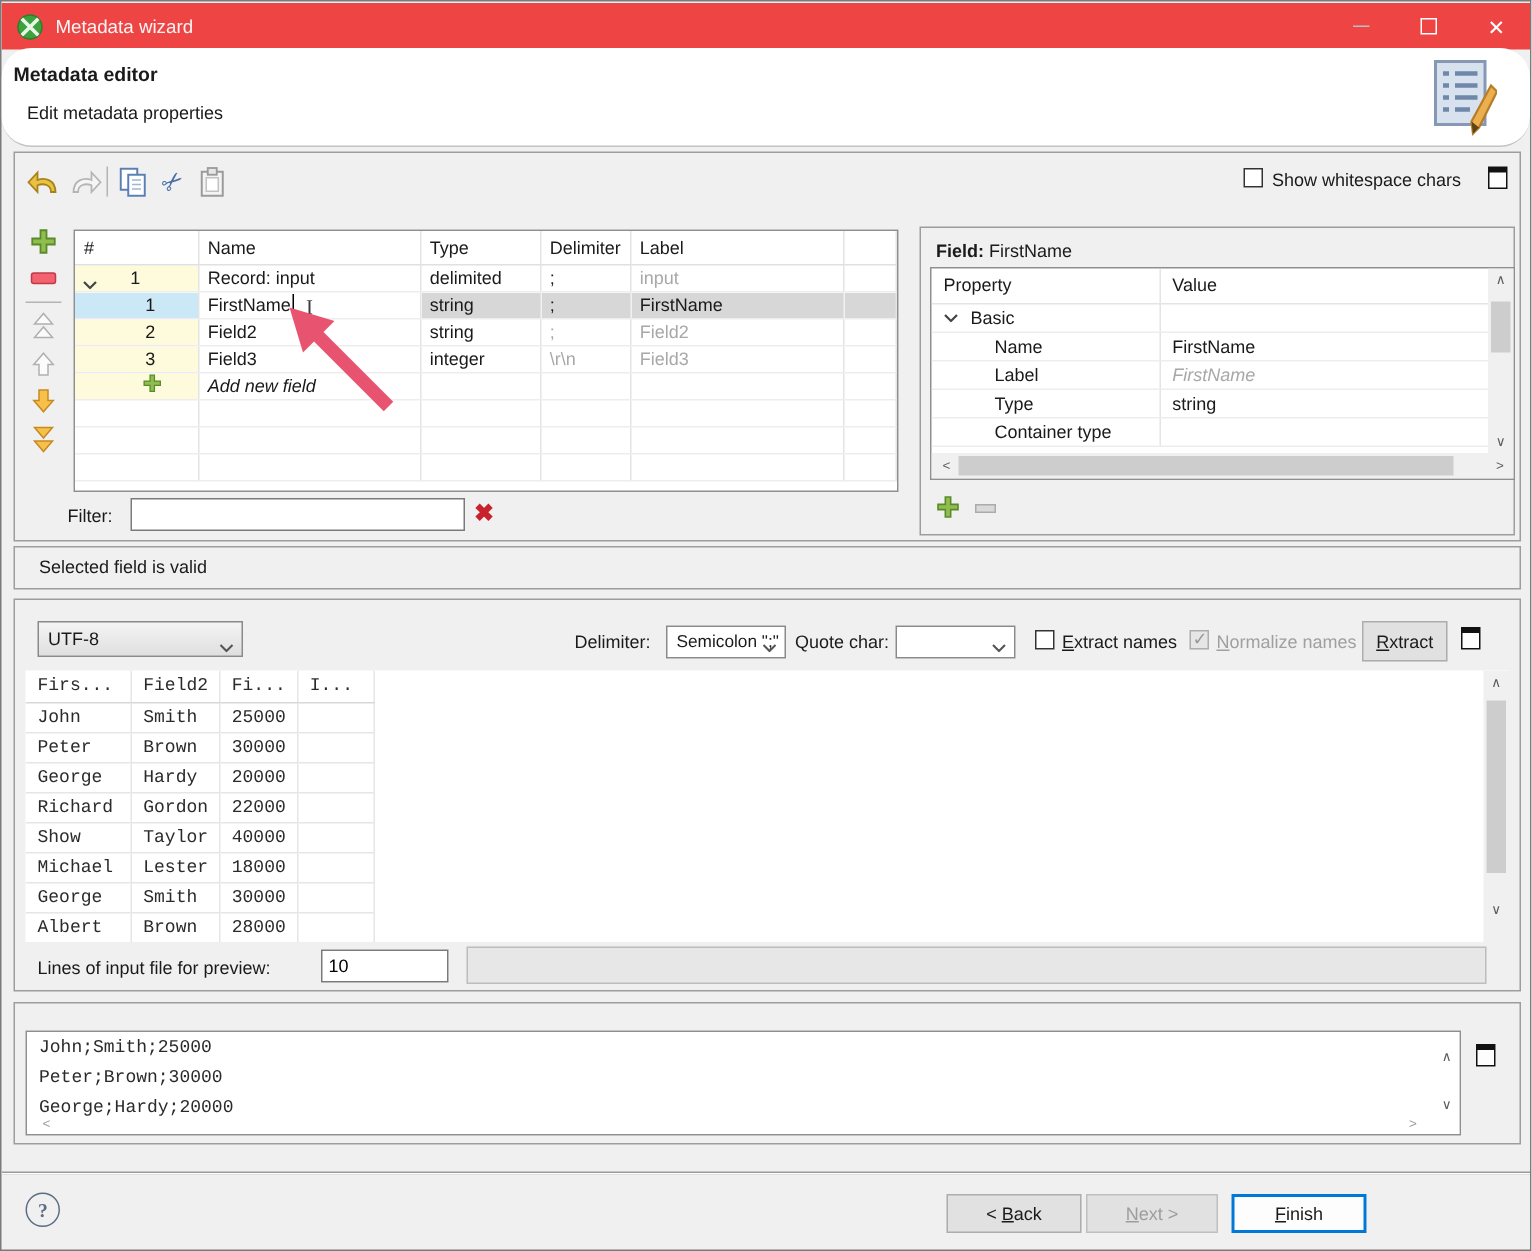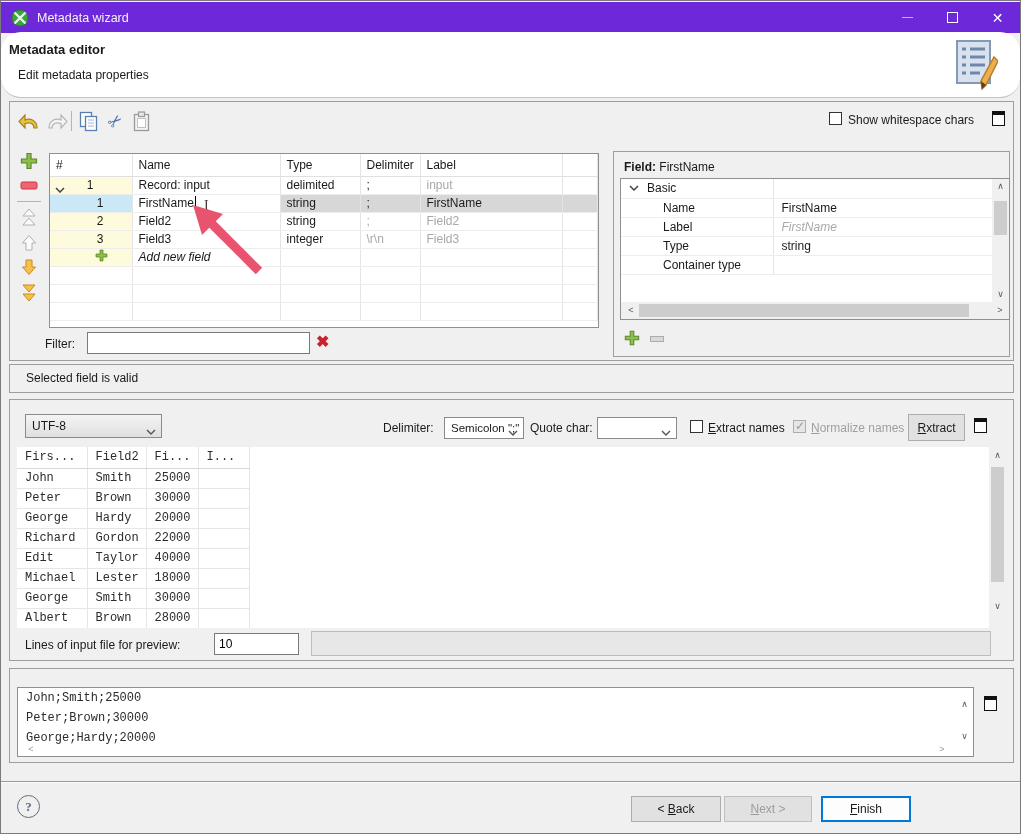--- a/index.html
+++ b/index.html
@@ -3,21 +3,21 @@
 <meta charset="utf-8">
 <style>
   * { box-sizing: border-box; margin: 0; padding: 0; }
   body { background:#ddd; }
   .win { position:relative; width:1021px; height:834px; background:#f0f0f0;
          font-family:"Liberation Sans",sans-serif; font-size:12px; color:#1a1a1a;
          border:1px solid #7a7a7a; overflow:hidden; }
   .abs { position:absolute; }
 
   
-  .titlebar { left:0; top:1px; width:100%; height:31px; background:#6d28d9; display:flex; align-items:center; }
+  .titlebar { left:0; top:1px; width:100%; height:31px; background:#ef4444; display:flex; align-items:center; }
   .titlebar .apptitle { color:#f5f5f5; font-size:12.5px; margin-left:8px; }
   .cloverwrap { margin-left:10px; width:18px; height:18px; }
   .tb-btn { width:45px; height:31px; display:flex; align-items:center; justify-content:center; }
   .tb-btns { margin-left:auto; display:flex; }
   .glyph-min { width:11px; height:1px; background:#bdbdbd; }
   .glyph-max { width:11px; height:11px; border:1.3px solid #fff; }
   .glyph-close { color:#fff; font-size:14px; line-height:14px; }
 
   
   .header { left:0; top:31px; width:100%; height:66px; background:#fff; border-bottom:1px solid #c3c3c3;border-radius:20px; }
@@ -349,20 +349,24 @@
     <div class="fg-title">
       <b>Field:</b> <span>FirstName</span>
     </div>
     <div class="ptablebox">
       <table class="pgrid">
         <colgroup>
             <col style="width:152px">
             <col>
           </colgroup>
         <tbody>
+            <tr class="h">
+              <th>Property</th>
+            <th>Value</th>
+            </tr>
         <tr>
           <td class="grp"><svg width="10" height="6">
                   <polyline points="1,1 5,5 9,1" fill="none" stroke="#444" stroke-width="1.5"></polyline>
                 </svg><span>Basic</span></td>
               <td></td>
         </tr>
         <tr>
           <td class="indent">Name</td>
           <td>FirstName</td>
         </tr>
@@ -475,21 +479,21 @@
             <td style="border:none;"></td>
           </tr>
       <tr>
             <td>Richard</td>
             <td>Gordon</td>
             <td>22000</td>
             <td></td>
             <td style="border:none;"></td>
           </tr>
       <tr>
-            <td>Edit</td>
+            <td>Show</td>
             <td>Taylor</td>
             <td>40000</td>
             <td></td>
             <td style="border:none;"></td>
           </tr>
       <tr>
             <td>Michael</td>
             <td>Lester</td>
             <td>18000</td>
             <td></td>

